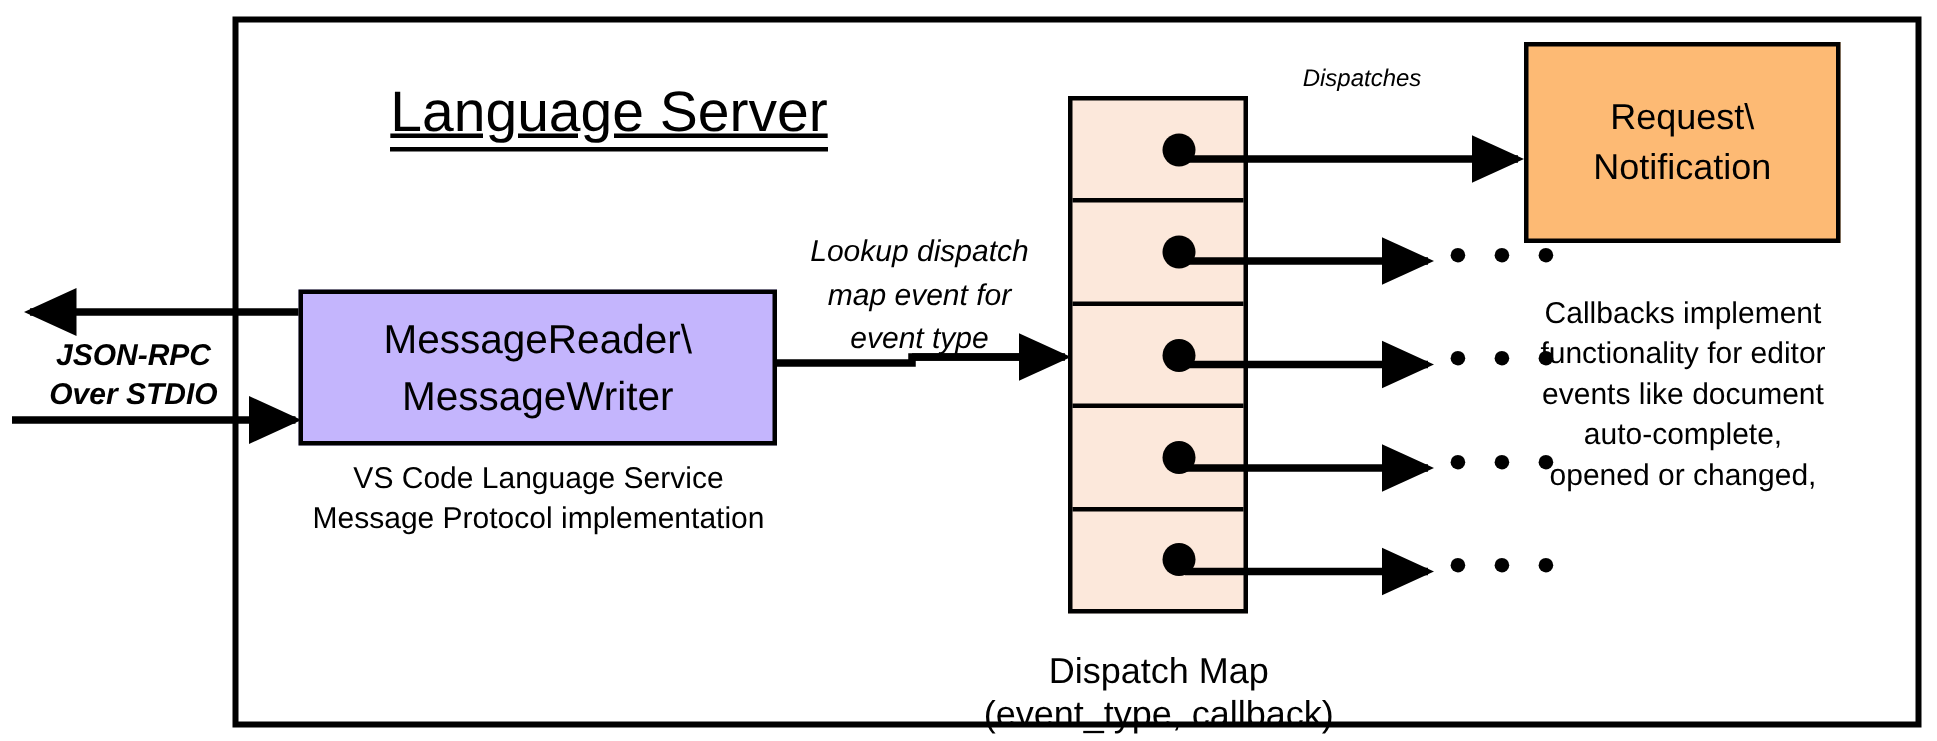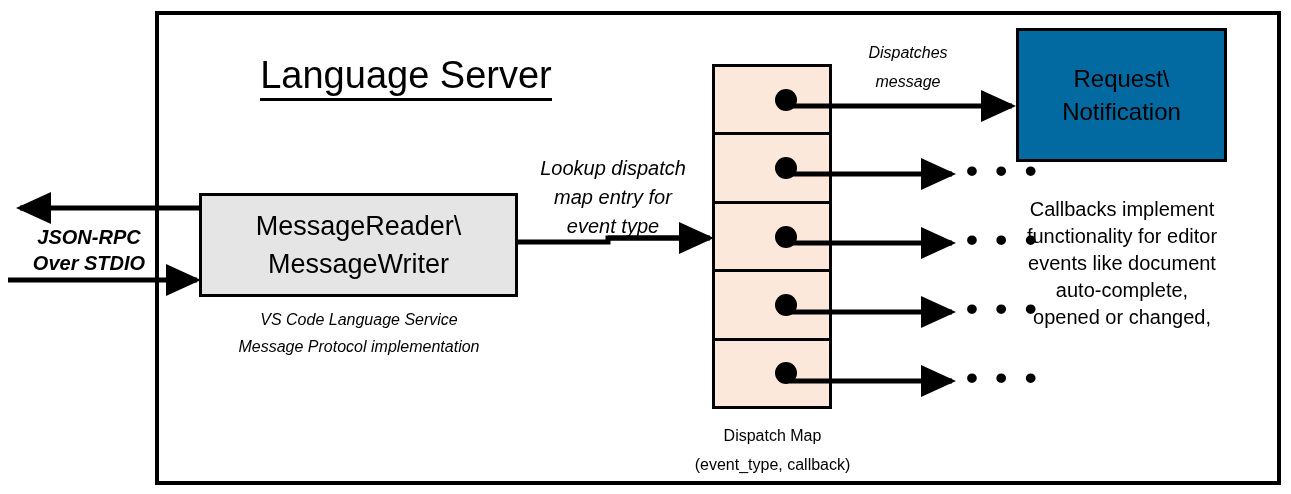--- a/index.html
+++ b/index.html
@@ -37,49 +37,49 @@
     top: 52px;
     width: 340px;
     font-size: 38px;
     line-height: 46px;
     text-align: center;
     white-space: nowrap;
   }
   #server-title .u {
     border-bottom: 3px solid #000000;
     padding-bottom: 2px;
+    text-decoration: underline;
   }
 
   
   #message-rw-box {
     left: 199px;
     top: 193px;
     width: 319px;
     height: 104px;
-    background: #e5e5e5;
+    background: #c4b5fd;
     border: 3px solid #000000;
     box-sizing: border-box;
     display: flex;
     flex-direction: column;
     align-items: center;
     justify-content: center;
   }
   #message-rw-box .line {
     font-size: 27px;
     line-height: 38px;
     white-space: nowrap;
   }
   #message-rw-caption {
     left: 190px;
     top: 306px;
     width: 338px;
     text-align: center;
-    font-size: 16px;
+    font-size: 20px;
     line-height: 27px;
-    font-style: italic;
   }
 
   
   #jsonrpc-label {
     left: 24px;
     top: 224px;
     width: 130px;
     text-align: center;
     font-size: 20px;
     line-height: 26px;
@@ -133,34 +133,34 @@
     left: 60px;
     top: 50%;
     width: 22px;
     height: 22px;
     margin-top: -11px;
     background: #000000;
     border-radius: 50%;
   }
   #dispatch-map-caption {
     left: 640px;
-    top: 421px;
+    top: 433px;
     width: 265px;
     text-align: center;
-    font-size: 16px;
+    font-size: 24px;
     line-height: 29px;
   }
 
   
   #callback-box {
     left: 1016px;
     top: 28px;
     width: 211px;
     height: 134px;
-    background: #0369a1;
+    background: #fdba74;
     border: 3px solid #000000;
     box-sizing: border-box;
     display: flex;
     flex-direction: column;
     align-items: center;
     justify-content: center;
   }
   #callback-box .line {
     font-size: 24px;
     line-height: 33px;
@@ -210,27 +210,26 @@
     <div class="line">MessageReader\</div>
     <div class="line">MessageWriter</div>
   </div>
   <div class="abs" id="message-rw-caption">
     <div>VS Code Language Service</div>
     <div>Message Protocol implementation</div>
   </div>
 
   <div class="abs" id="lookup-label">
     <div>Lookup dispatch</div>
-    <div>map entry for</div>
+    <div>map event for</div>
     <div>event type</div>
   </div>
 
   <div class="abs" id="dispatch-msg-label">
     <div>Dispatches</div>
-    <div>message</div>
   </div>
 
   <div class="abs" id="dispatch-map">
     <div class="map-row">
         <span class="map-dot"></span>
       </div>
     <div class="map-row">
         <span class="map-dot"></span>
       </div>
     <div class="map-row">

